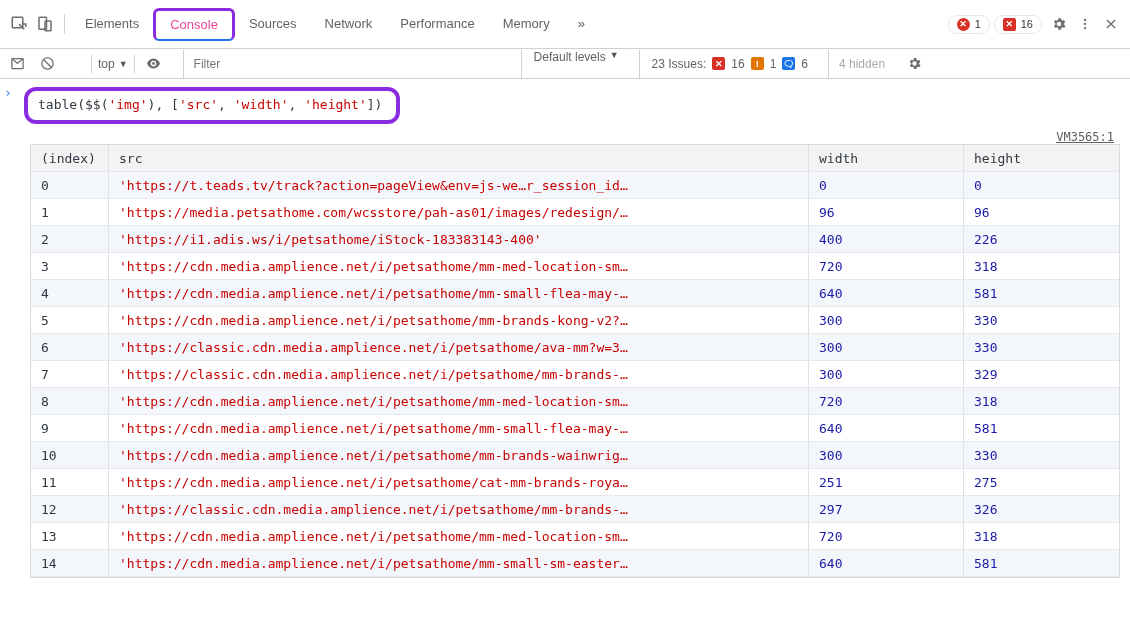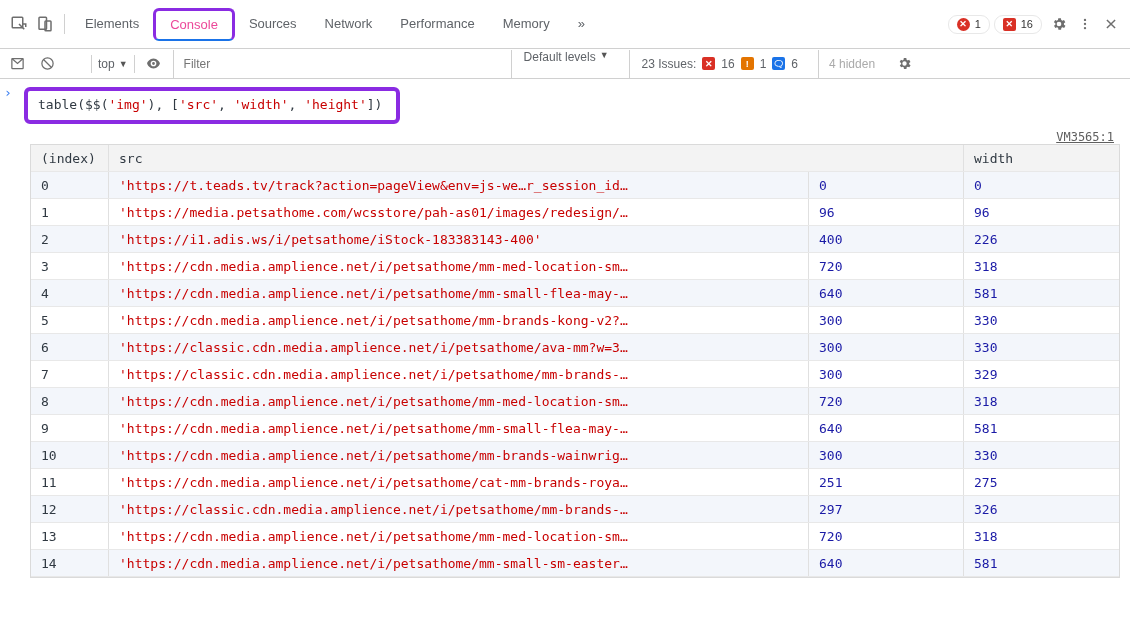--- a/index.html
+++ b/index.html
@@ -111,20 +111,21 @@
       margin-left: 25px;
     }
     .filter-input {
       border: none;
       border-left: 1px solid #d0d0d0;
       padding: 3px 10px;
       font-size: 12px;
       width: 330px;
       outline: none;
       height: 28px;
+      margin-left: 10px;
     }
     .levels {
       display: flex; gap: 4px;
       border-left: 1px solid #d0d0d0;
       padding: 0 12px;
       height: 28px;
       cursor: pointer;
     }
     .issues {
       display: flex; align-items: center; gap: 6px;
@@ -149,21 +150,21 @@
       font-family: Menlo, Consolas, monospace;
       font-size: 13px;
     }
     .prompt-indicator {
       color: #367cf1;
       margin-right: 4px;
       width: 14px;
     }
     .command-highlight {
       border: 4px solid #8a2be2;
-      border-radius: 6px;
+      border-radius: 12px;
       padding: 6px 14px 8px 10px;
       margin: 2px 0 0 2px;
     }
     .tok-fn { color: #303942; }
     .tok-str { color: #c80000; }
     .tok-punc { color: #303942; }
     .vm-link {
       margin-left: auto;
       text-decoration: underline;
       color: #5f5f5f;
@@ -323,20 +324,21 @@
 <div style="display:flex;">
   <div class="spacer"></div>
   <span class="vm-link">VM3565:1</span>
 </div>
 
 <div class="table-output">
   <div class="tbl-row header">
     <div class="cell col-index">(index)</div>
     <div class="cell col-src">src</div>
     <div class="cell col-width">width</div>
+    <div class="cell col-height">height</div>
   </div>
   <div id="table-body">
       <div class="tbl-row">
         <div class="cell col-index">0</div>
         <div class="cell col-src">'https://t.teads.tv/track?action=pageView&amp;env=js-we…r_session_id…</div>
         <div class="cell col-width">0</div>
         <div class="cell col-height">0</div>
       </div>
       <div class="tbl-row">
         <div class="cell col-index">1</div>

